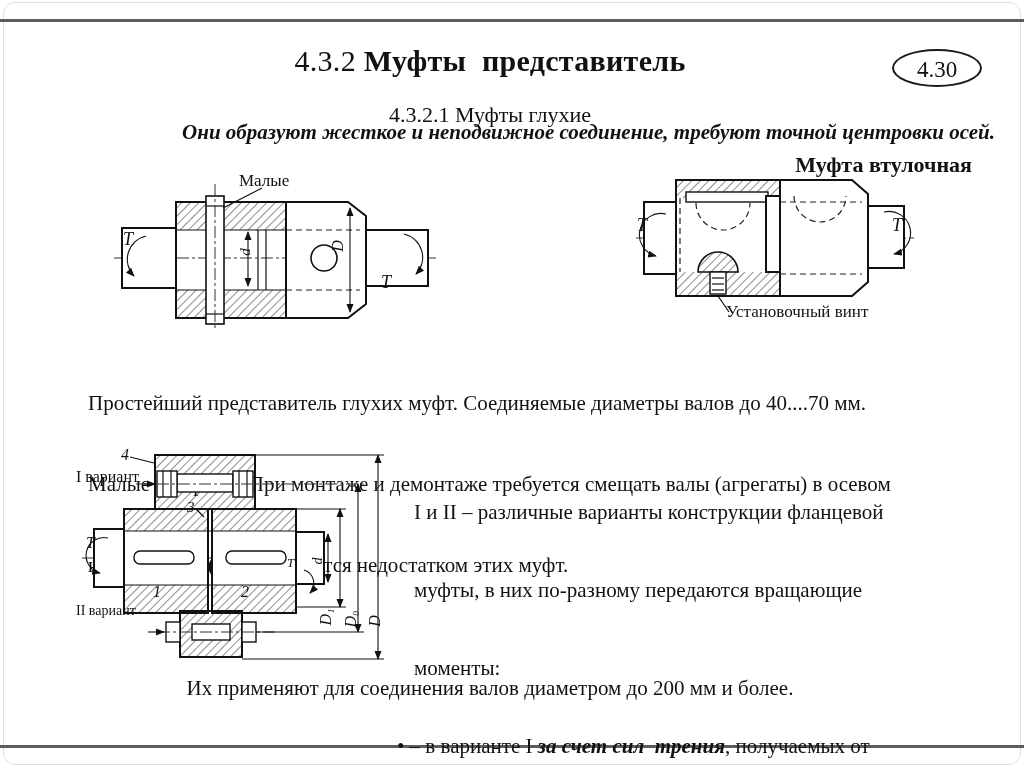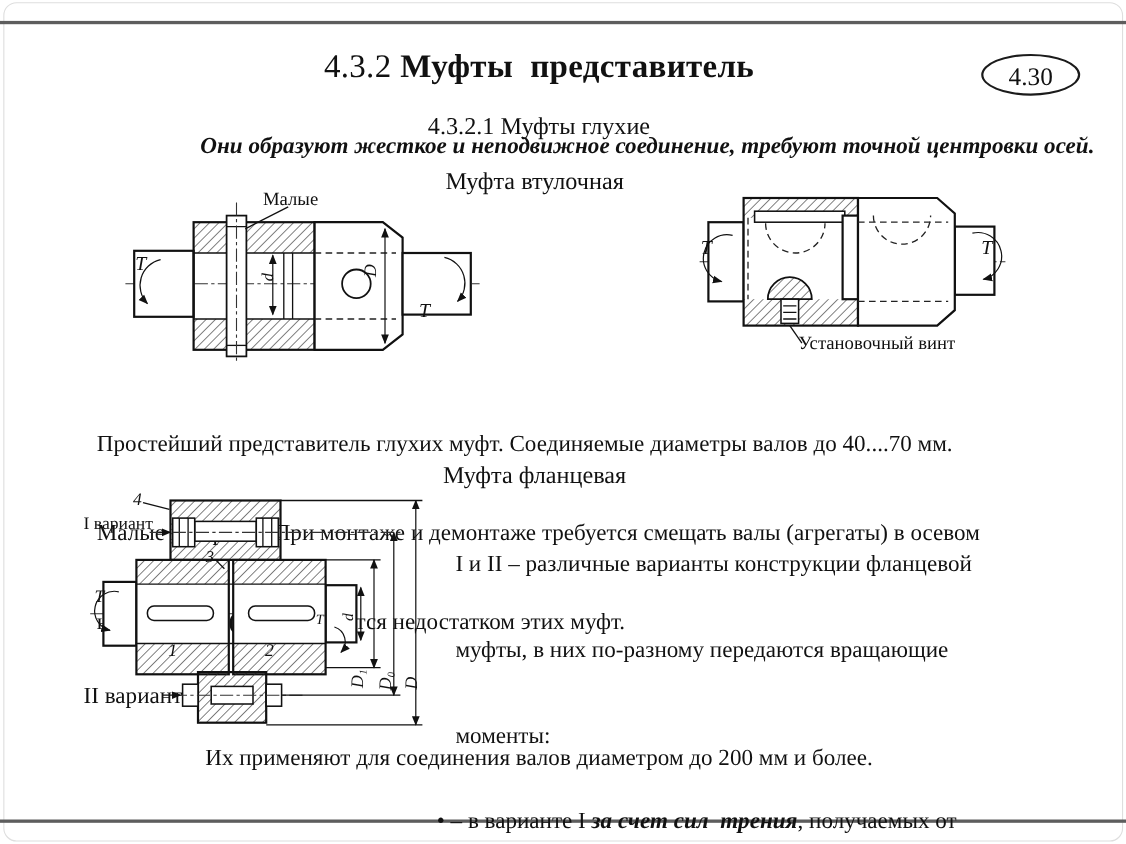--- a/index.html
+++ b/index.html
@@ -13,21 +13,21 @@
   .txt{white-space:pre;}
   .center{position:absolute;left:0;width:980px;text-align:center;}
   .title{top:44px;font-size:30px;letter-spacing:.3px;}
   .title .num{font-weight:400;}
   .title .tb{font-weight:700;}
   .badge{position:absolute;left:892px;top:49px;width:90px;height:38px;border:2.5px solid #1b1b1b;
          border-radius:50%;text-align:center;line-height:37px;font-size:23px;box-sizing:border-box;}
   .subtitle{top:102px;font-size:22px;font-weight:400;}
   .lead{position:absolute;left:0;top:120px;width:995px;text-align:right;
         font-size:21px;font-weight:700;font-style:italic;}
-  .h-sec{position:absolute;left:0;width:972px;text-align:center;font-size:22px;font-weight:400;}
+  .h-sec{position:absolute;left:0;width:972px;text-align:right;font-size:22px;font-weight:700;}
   .h-sleeve{top:152px;}
   .h-flange{top:419px;}
   .para{position:absolute;left:88px;top:336px;font-size:21px;line-height:27px;}
   .ftext{position:absolute;left:397px;top:447px;font-size:21px;line-height:26px;width:620px;}
   .ftext .ind{padding-left:17px;}
   .bi{font-weight:700;font-style:italic;}
   .b{font-weight:700;}
   .footer{position:absolute;left:0;top:676px;width:980px;text-align:center;font-size:21px;}
   .fl{position:absolute;font-size:17px;line-height:1;}
   .it{font-style:italic;}
@@ -133,21 +133,20 @@
   <span class="fl it" style="left:637px;top:216px;font-size:18px">T</span>
   <span class="fl it" style="left:892px;top:216px;font-size:18px">T</span>
   <span class="fl" style="left:726px;top:303px">Установочный винт</span>
 
   <div class="para txt">
     <div>Простейший представитель глухих муфт. Соединяемые диаметры валов до 40....70 мм.</div>
     <div>Малые габариты. При монтаже и демонтаже требуется смещать валы (агрегаты) в осевом</div>
     <div><span>направлении </span><span class="b">(!)</span><span>, что является недостатком этих муфт.</span></div>
   </div>
 
-  <div class="h-sec h-flange txt">Муфта фланцевая</div>
 
   <svg style="left:78px;top:435px" width="318" height="238" viewBox="0 0 318 238">
     <defs>
       <pattern id="f3h" patternUnits="userSpaceOnUse" width="6" height="6" patternTransform="rotate(45)">
         <line x1="0" y1="0" x2="0" y2="6" stroke="#2e2e2e" stroke-width="1.1"></line>
       </pattern>
       <marker id="f3a" viewBox="0 0 10 10" refX="9" refY="5" markerWidth="8" markerHeight="8" orient="auto-start-reverse">
         <path d="M0,1 L10,5 L0,9 Z" fill="#111"></path>
       </marker>
     </defs>
@@ -202,21 +201,21 @@
     <line class="ln" x1="164" y1="224" x2="306" y2="224" stroke-width="0.9"></line>
     <line class="dim" x1="300" y1="20" x2="300" y2="224" marker-start="url(#f3a)" marker-end="url(#f3a)"></line>
   </svg>
   <span class="fl it" style="left:121px;top:447px;font-size:16px">4</span>
   <span class="fl" style="left:76px;top:469px;font-size:16px">I вариант</span>
   <span class="fl it" style="left:187px;top:500px;font-size:15px">3</span>
   <span class="fl it" style="left:86px;top:535px;font-size:16px">T</span>
   <span class="fl it" style="left:287px;top:556px;font-size:13px">T</span>
   <span class="fl it" style="left:153px;top:584px;font-size:16px">1</span>
   <span class="fl it" style="left:241px;top:584px;font-size:16px">2</span>
-  <span class="fl" style="left:76px;top:622px;font-size:21px">II вариант</span>
+  <span class="fl" style="left:76px;top:604px;font-size:14px">II вариант</span>
   <span class="fl it rc" style="left:318px;top:561px;font-size:14px">d</span>
   <span class="fl it rc" style="left:326px;top:617px;font-size:16px">D₁</span>
   <span class="fl it rc" style="left:351px;top:619px;font-size:16px">D₀</span>
   <span class="fl it rc" style="left:375px;top:621px;font-size:16px">D</span>
 
   <div class="ftext txt">
     <div class="ind">I и II – различные варианты конструкции фланцевой</div>
     <div class="ind">муфты, в них по-разному передаются вращающие</div>
     <div class="ind">моменты:</div>
     <div><span>• – в варианте I </span><span class="bi">за счет сил  трения</span><span>, получаемых от</span></div>

